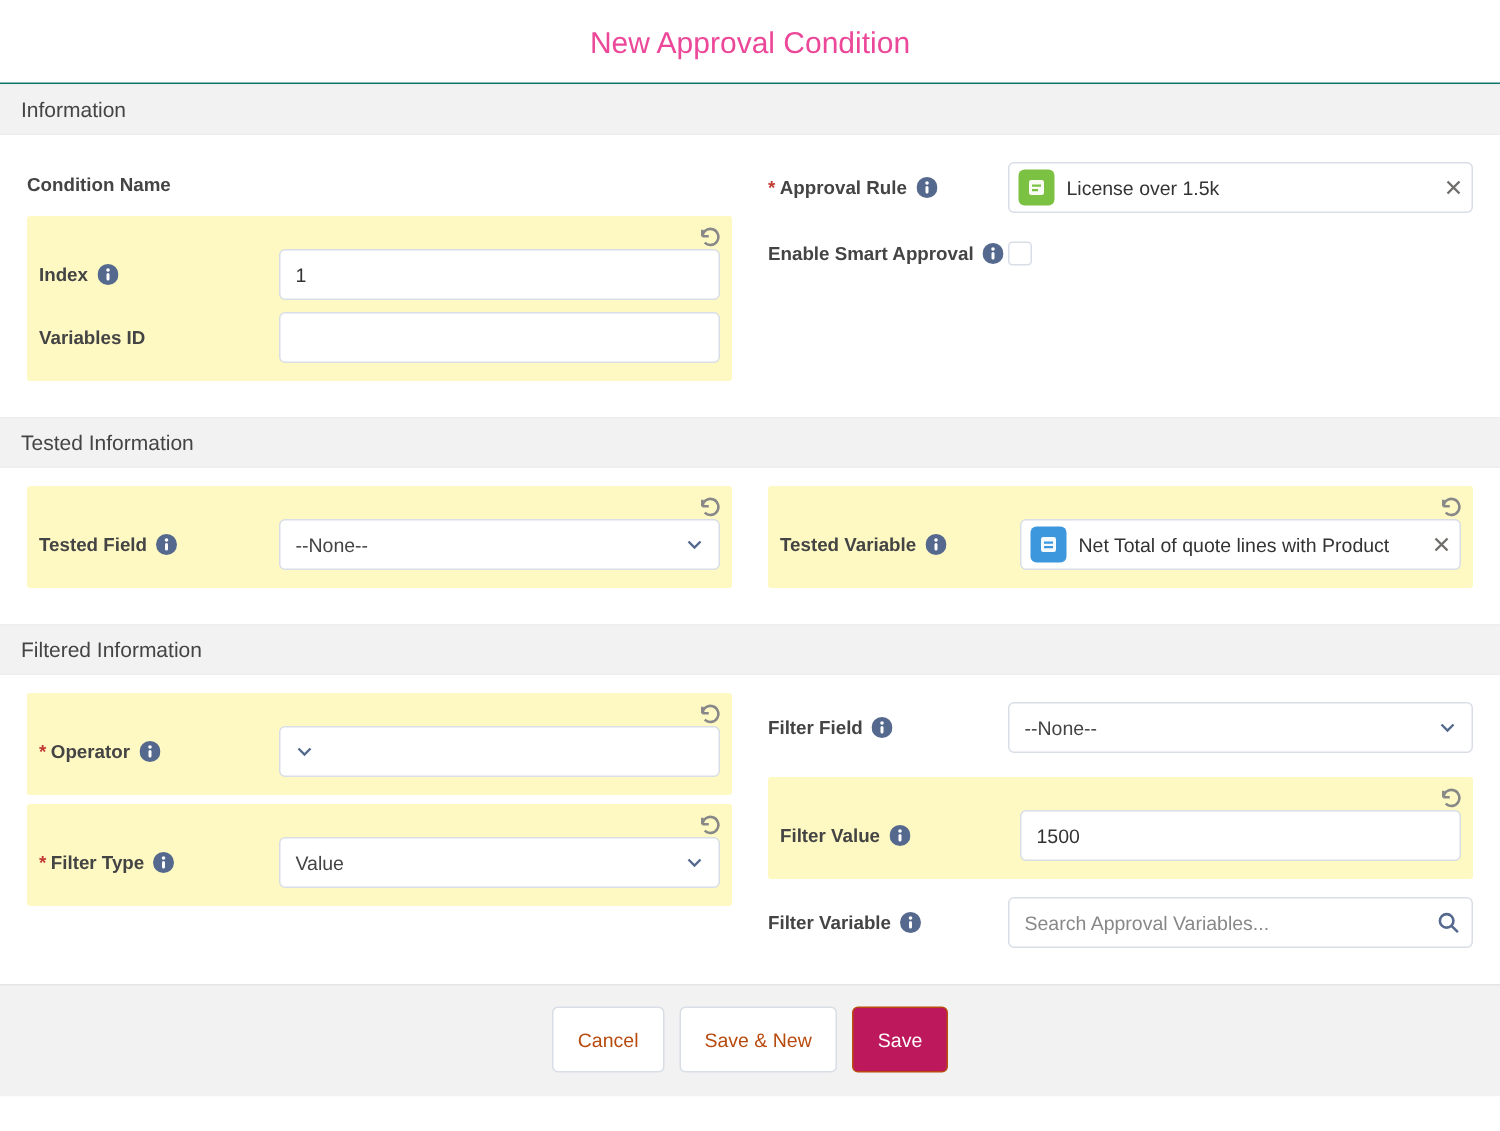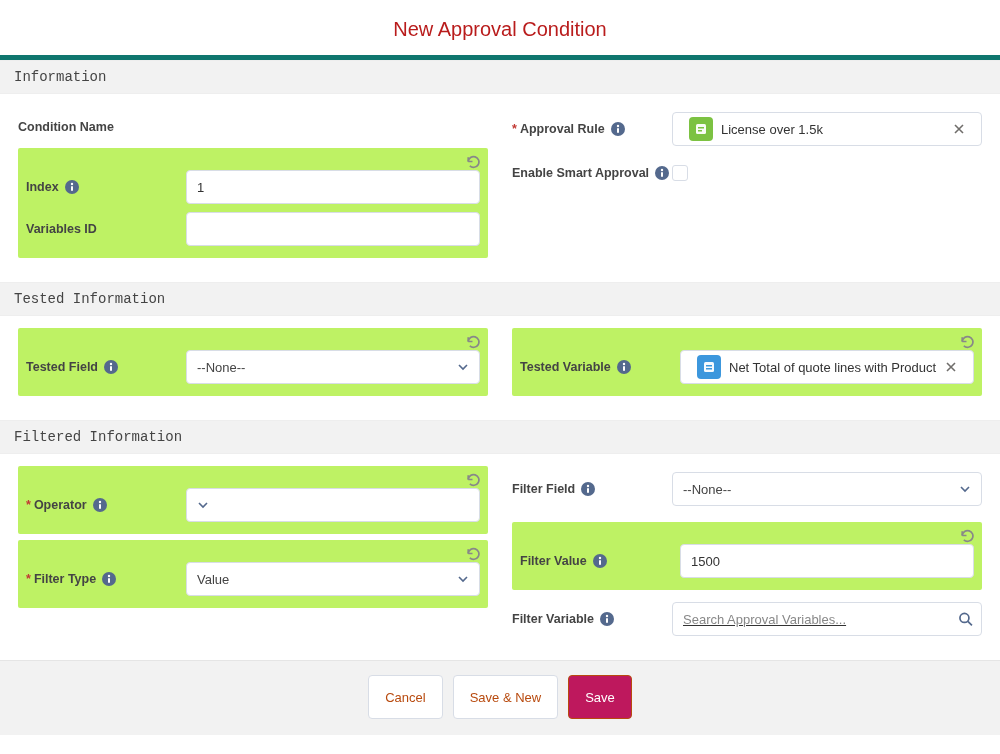--- a/index.html
+++ b/index.html
@@ -8,31 +8,30 @@
     font-size: 13px;
     color: #333;
     background: #fff;
     width: 1000px;
   }
   .page-title {
     text-align: center;
     font-size: 20px;
     font-weight: 400;
     padding: 18px 0 14px;
-    color: #b91c1c;
-    border-bottom: 5px solid #0f766e;
+    color: #ec4899;
+    border-bottom: 1px solid #0f766e;
   }
   .section-header {
     background: #f2f2f2;
     padding: 8px 14px;
     font-size: 14px;
     color: #444;
     border-top: 1px solid #eee;
     border-bottom: 1px solid #eee;
-    font-family: Liberation Mono, monospace;
   }
   .section-body {
     padding: 12px 18px 18px;
     display: flex;
     gap: 24px;
   }
   .col {
     flex: 1;
     min-width: 0;
   }
@@ -83,21 +82,21 @@
   }
   input.text-input { display: block; }
   .pseudo-select {
     justify-content: space-between;
     cursor: pointer;
   }
   .pseudo-select .sel-text { flex: 1; overflow: hidden; text-overflow: ellipsis; white-space: nowrap; color: #444; }
   .chevron { color: #54698d; display: inline-flex; }
   .chevron svg { width: 12px; height: 12px; }
   .lookup-pill-container {
-    padding: 3px 16px;
+    padding: 3px 6px;
     gap: 8px;
     justify-content: center;
   }
   .pill-icon {
     width: 24px; height: 24px;
     border-radius: 4px;
     display: inline-flex;
     align-items: center;
     justify-content: center;
     flex-shrink: 0;
@@ -114,36 +113,36 @@
   }
   .pill-remove svg { width: 12px; height: 12px; }
   .checkbox-box {
     width: 16px; height: 16px;
     border: 1px solid #d8dde6;
     border-radius: 3px;
     background: #fff;
     cursor: pointer;
   }
   .hl-block {
-    background: #bef264;
+    background: #fef9c3;
     border-radius: 2px;
     padding: 4px 8px 8px;
     margin-bottom: 6px;
     position: relative;
   }
   .hl-block .undo-top {
     position: absolute;
     right: 8px; top: 6px;
     color: #888;
     cursor: pointer;
     display:inline-flex;
   }
   .hl-block .undo-top svg { width: 15px; height: 15px; }
   .hl-block .field-row { padding: 4px 0; }
-  .search-input-wrap { position: relative; padding-right: 12px; text-decoration: underline; }
+  .search-input-wrap { position: relative; padding-right: 12px; }
   .search-input-wrap input {
     border: none; outline: none; width: 100%; height: 100%; font-size: 13px; color: #333;
     background: transparent;
   }
   .search-input-wrap input::placeholder { color: #888; }
   .search-icon {
     position: absolute; right: 8px; top: 50%; transform: translateY(-50%);
     color: #54698d; display: inline-flex;
   }
   .search-icon svg { width: 15px; height: 15px; }

